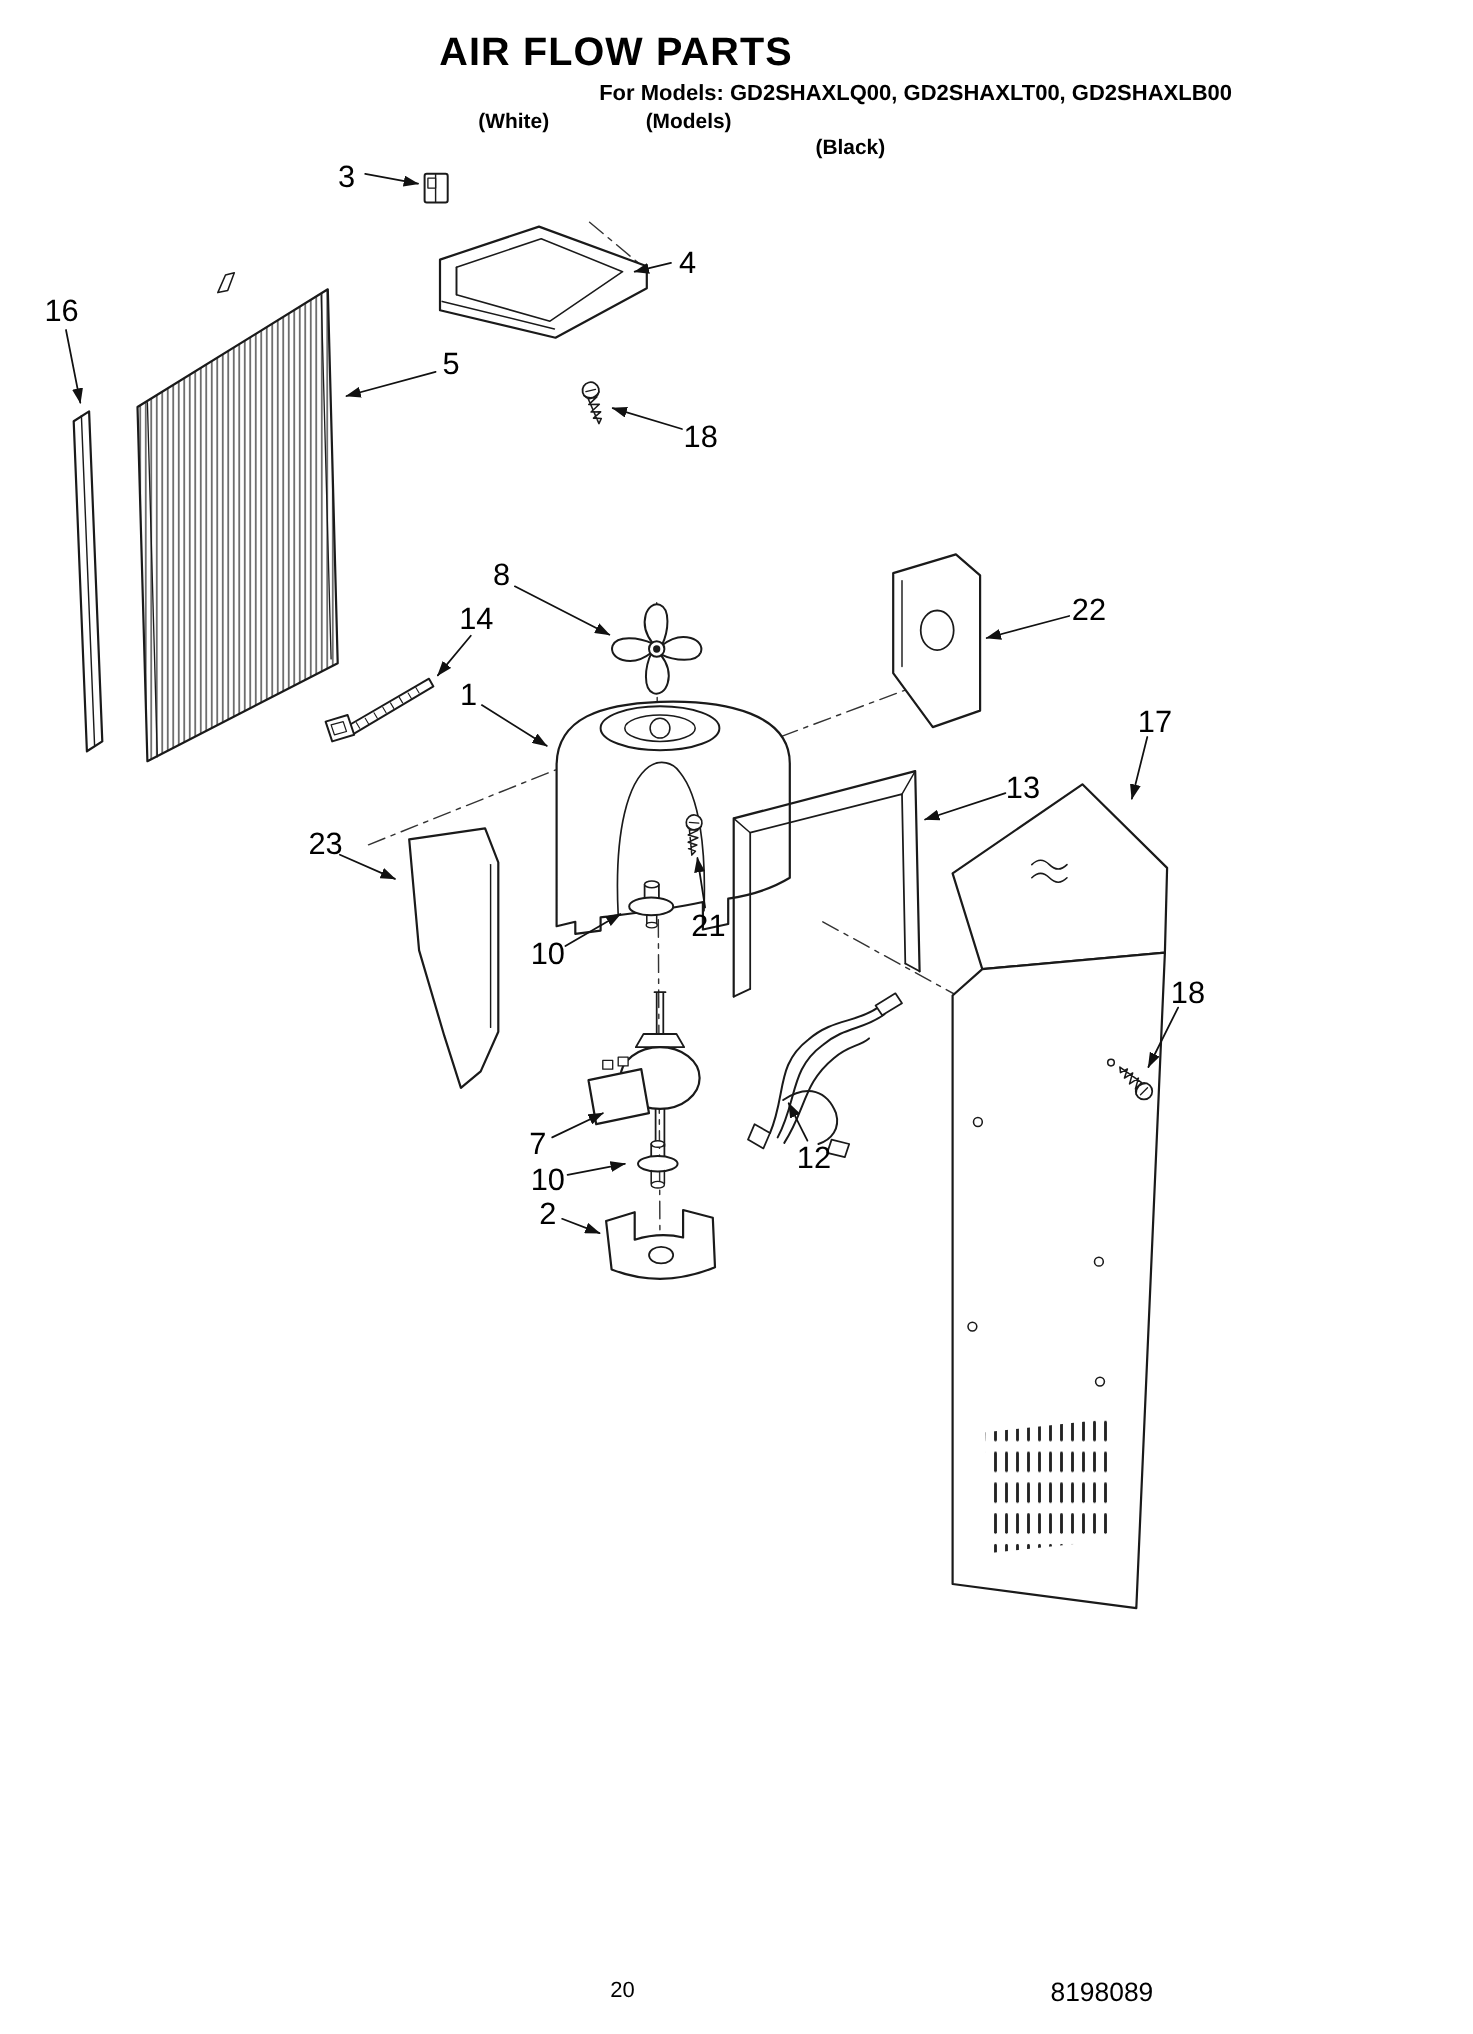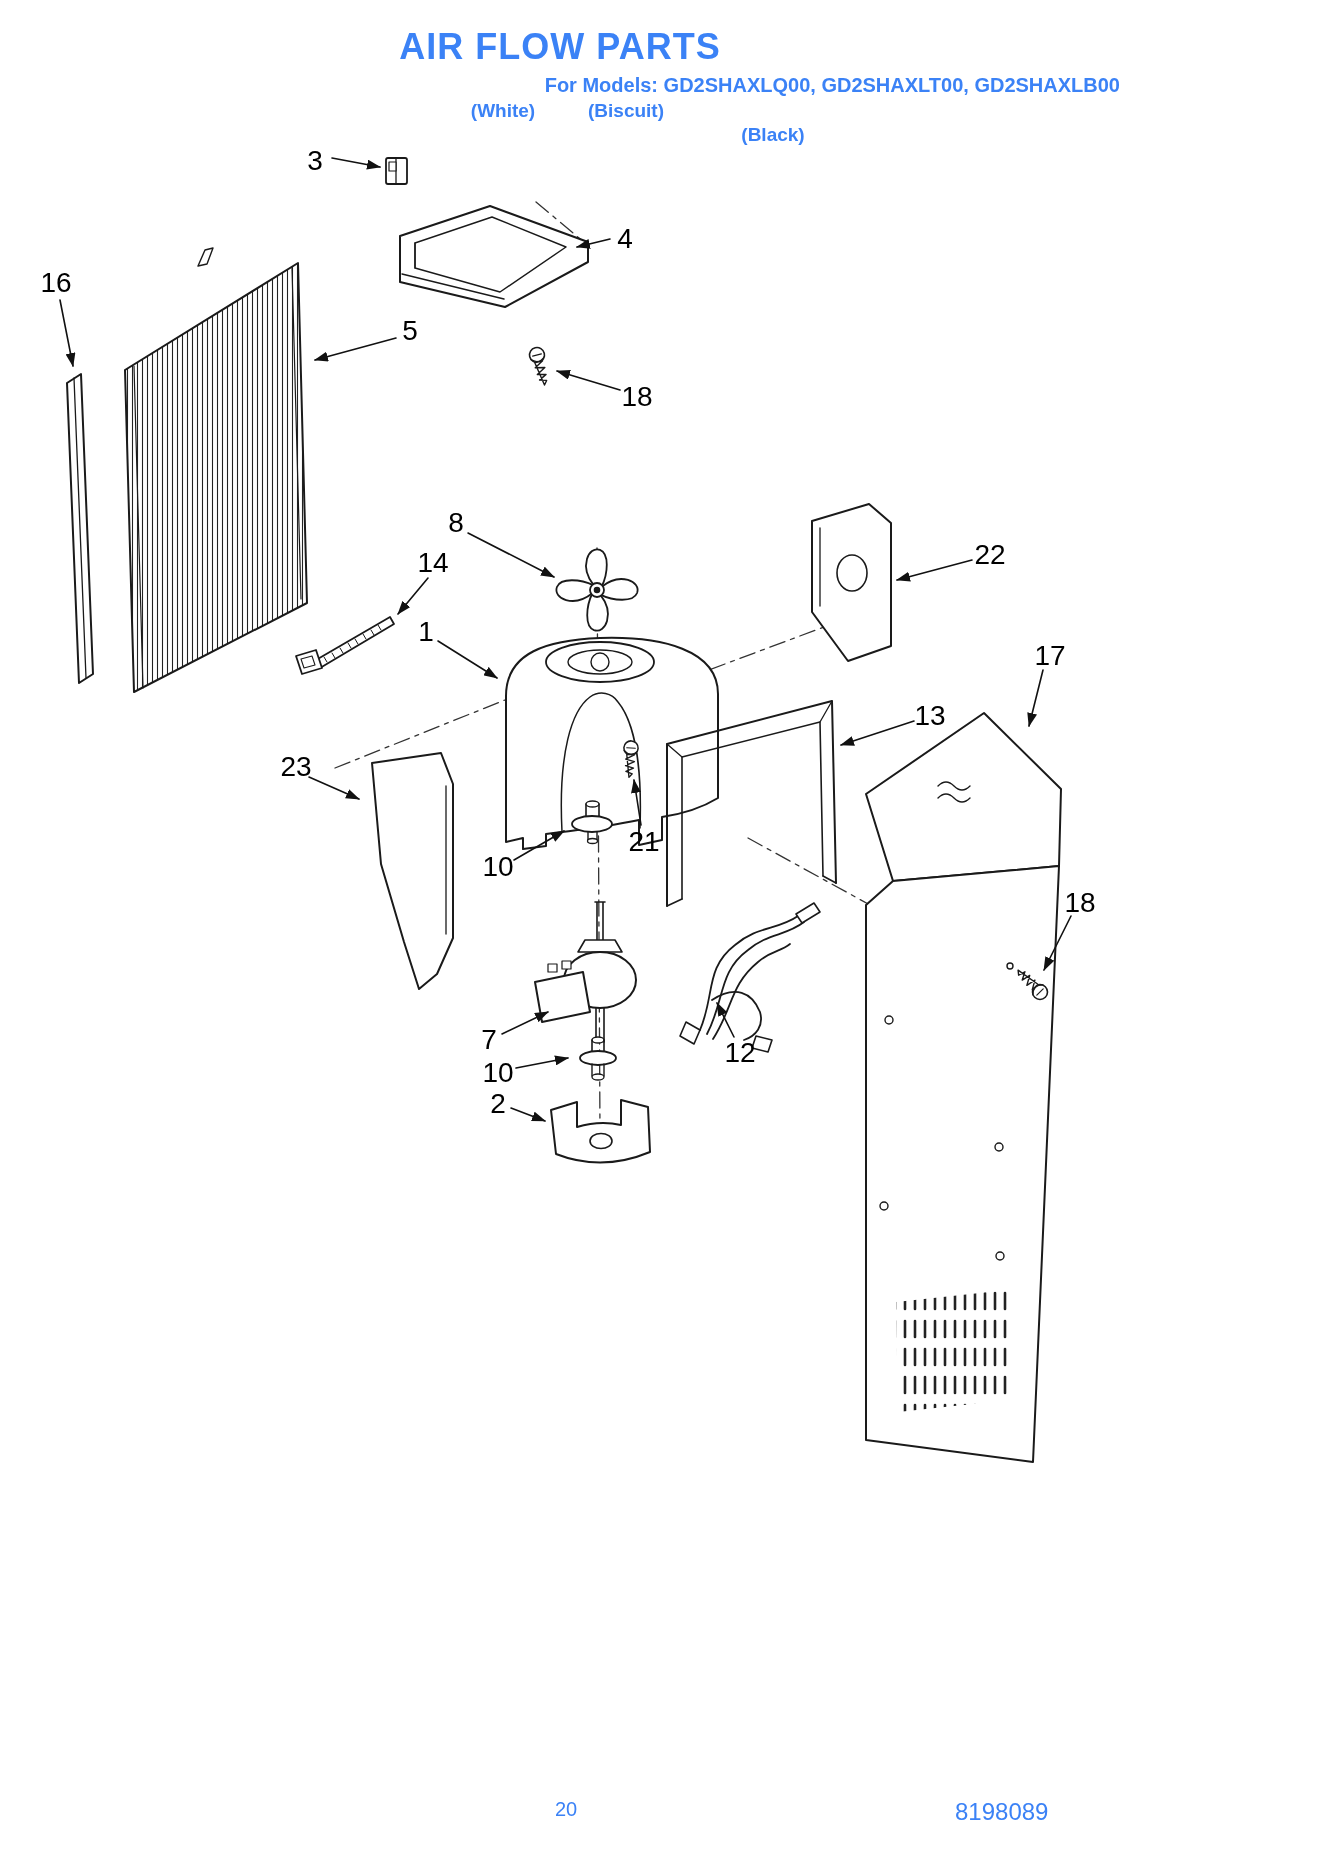--- a/index.html
+++ b/index.html
@@ -1,50 +1,50 @@
 <!DOCTYPE html>
 <html><head>
 <meta charset="utf-8">
 <style>
   html,body{margin:0;padding:0;background:#fff;}
   .page{
     position:relative;width:1339px;height:1849px;background:#fff;
-    font-family:"Liberation Sans",sans-serif;color:#3b82f6;overflow:hidden;
+    font-family:"Liberation Sans",sans-serif;color:#000000;overflow:hidden;
   }
   .hdr-title{
     position:absolute;top:26px;left:0;width:1120px;text-align:center;
     font-size:36px;font-weight:bold;letter-spacing:1px;
   }
   .hdr-models{
     position:absolute;top:74px;left:0;width:1120px;text-align:right;
     font-size:20px;font-weight:bold;
   }
   .hdr-color{
     position:absolute;top:100px;font-size:19px;font-weight:bold;
     transform:translateX(-50%);white-space:nowrap;
   }
-  .hdr-color.c0{left:467px;margin-left:36px;}
+  .hdr-color.c0{left:467px;}
   .hdr-color.c1{left:626px;}
   .hdr-color.c2{left:773px;margin-top:24px;}
   .diagram{position:absolute;left:0;top:0;}
   .footer-page{
     position:absolute;top:1798px;left:0;width:1132px;text-align:center;font-size:20px;
   }
   .footer-doc{position:absolute;top:1798px;left:955px;font-size:24px;}
   .callout{font-size:28px;fill:#000;}
 </style>
 </head>
 <body>
 
 <div class="page">
 
   <div class="hdr-title">AIR FLOW PARTS</div>
   <div class="hdr-models"><span>For Models:</span>&nbsp;<span>GD2SHAXLQ00, GD2SHAXLT00, GD2SHAXLB00</span></div>
   <span class="hdr-color c0">(White)</span>
-  <span class="hdr-color c1">(Biscuit)</span>
+  <span class="hdr-color c1">(Models)</span>
   <span class="hdr-color c2">(Black)</span>
 
   <svg class="diagram" width="1339" height="1849" viewBox="0 0 1339 1849" stroke-linejoin="round" stroke-linecap="round">
     <defs>
       <marker id="arw" markerWidth="14" markerHeight="10" refX="13" refY="5" orient="auto" markerUnits="userSpaceOnUse">
         <path d="M0,0 L14,5 L0,10 Z" fill="#111"></path>
       </marker>
       <pattern id="hatch" width="5" height="8" patternUnits="userSpaceOnUse">
         <line x1="2.5" y1="0" x2="2.5" y2="8" stroke="#222" stroke-width="1.1"></line>
       </pattern>

